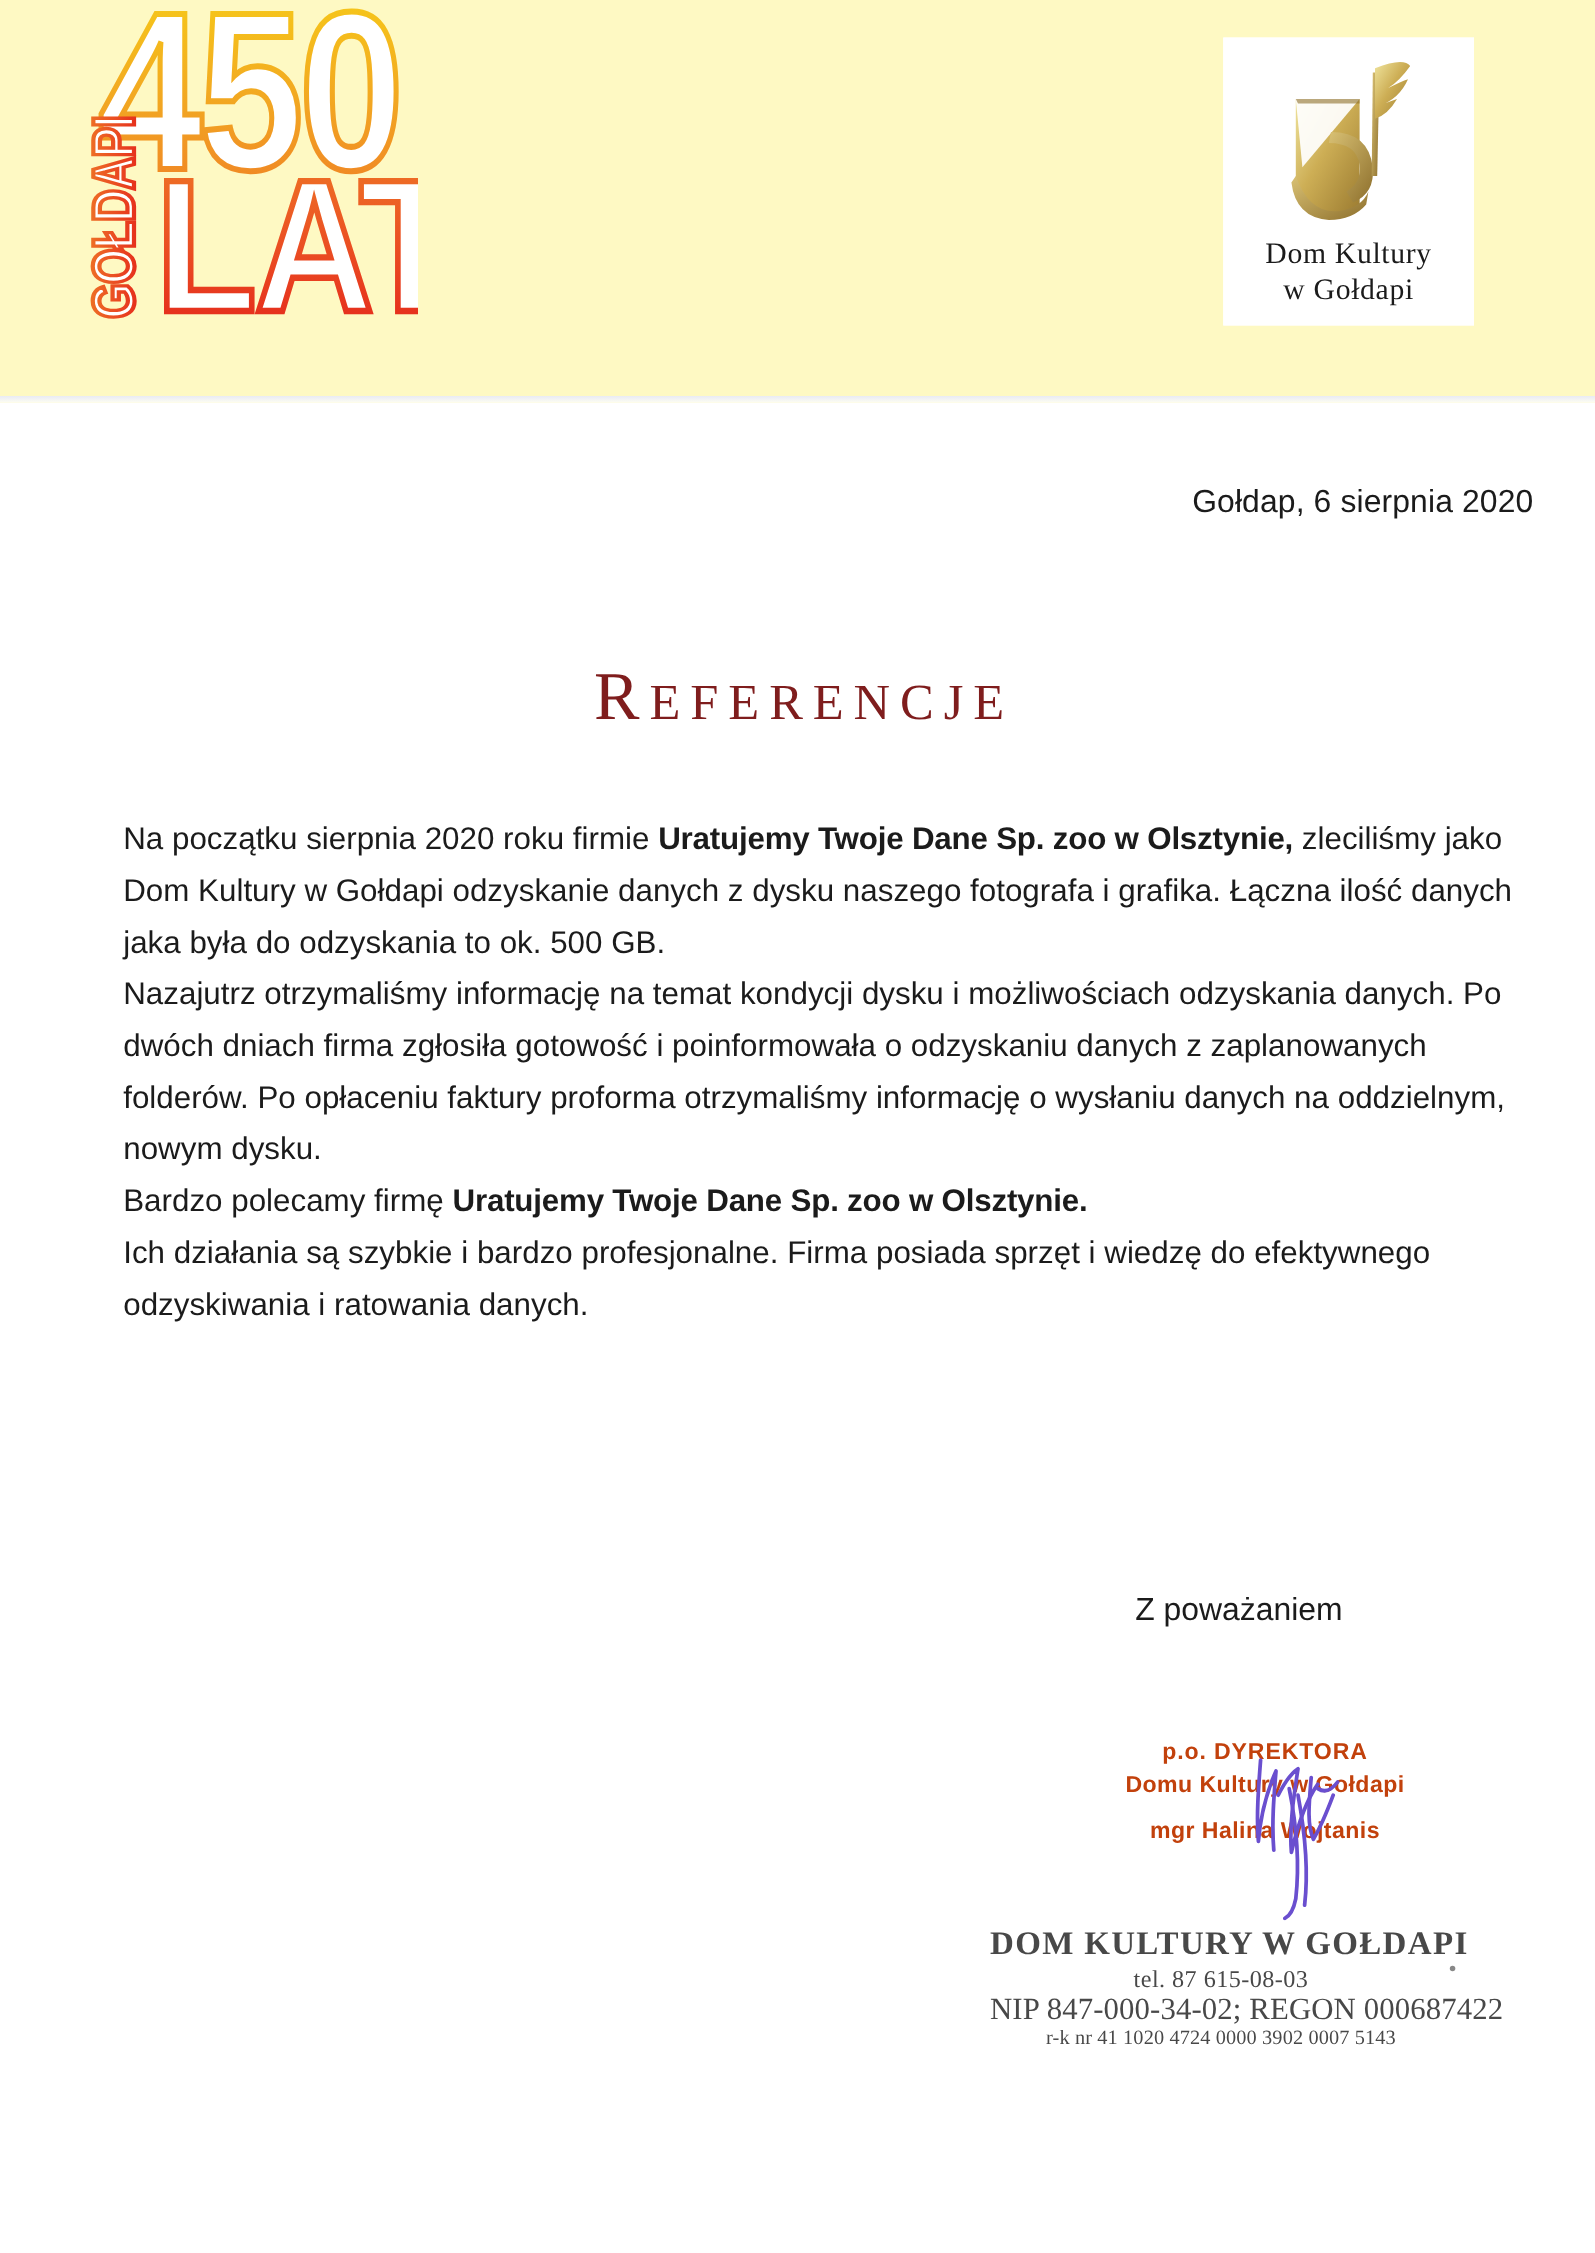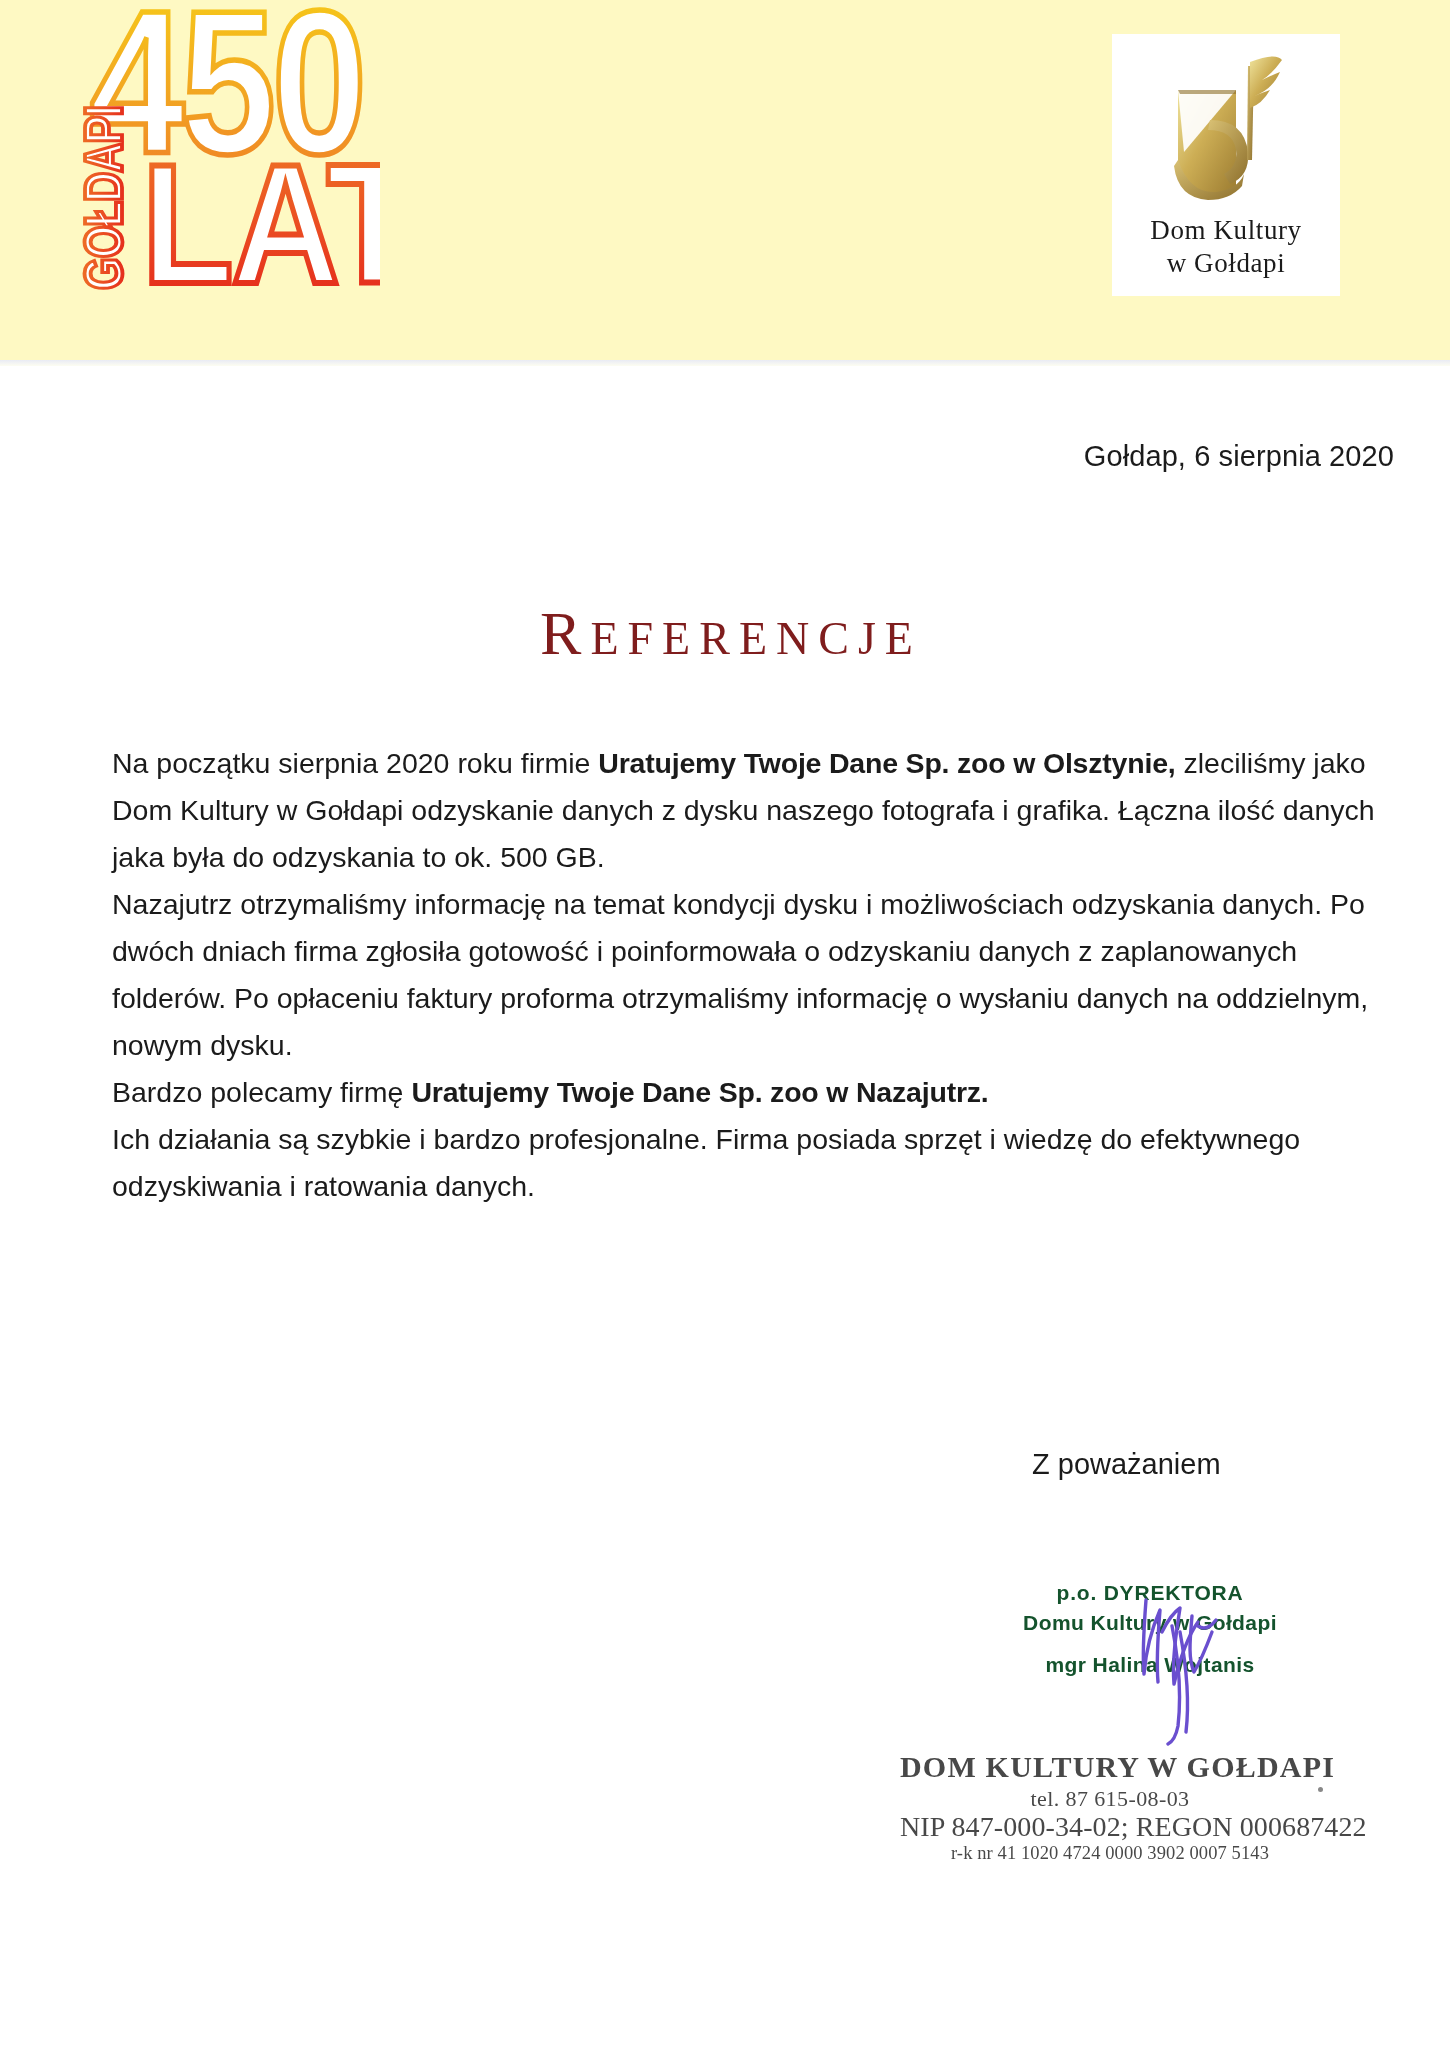--- a/index.html
+++ b/index.html
@@ -109,21 +109,21 @@
     white-space: nowrap;
   }
 
   
   .sig-block {
     position: absolute;
     left: 1000px;
     top: 1578px;
     width: 300px;
     text-align: center;
-    color: #14532d;
+    color: #c2410c;
     font-size: 21px;
     line-height: 30px;
     font-weight: 600;
     letter-spacing: 0.4px;
   }
   .sig-block .line-1 { letter-spacing: 0.8px; }
   .sig-block .line-3 { margin-top: 12px; }
 
   .sig-scribble {
     position: absolute;
@@ -248,21 +248,21 @@
 
   <div class="date-line">Gołdap, 6 sierpnia 2020</div>
 
   <div class="doc-title">
     <span class="cap-first">R</span><span>EFERENCJE</span>
   </div>
 
   <div class="body-text" id="body-text">
       <p><span>Na początku sierpnia 2020 roku firmie </span><b>Uratujemy Twoje Dane Sp. zoo w Olsztynie,</b><span> zleciliśmy jako Dom Kultury w Gołdapi odzyskanie danych z dysku naszego fotografa i grafika. Łączna ilość danych jaka była do odzyskania to ok. 500 GB.</span></p>
       <p><span>Nazajutrz otrzymaliśmy informację na temat kondycji dysku i możliwościach odzyskania danych. Po dwóch dniach firma zgłosiła gotowość i poinformowała o odzyskaniu danych z zaplanowanych folderów. Po opłaceniu faktury proforma otrzymaliśmy informację o wysłaniu danych na oddzielnym, nowym dysku.</span></p>
-      <p><span>Bardzo polecamy firmę </span><b>Uratujemy Twoje Dane Sp. zoo w Nazajutrz.</b></p>
+      <p><span>Bardzo polecamy firmę </span><b>Uratujemy Twoje Dane Sp. zoo w Olsztynie.</b></p>
       <p><span>Ich działania są szybkie i bardzo profesjonalne. Firma posiada sprzęt i wiedzę do efektywnego odzyskiwania i ratowania danych.</span></p>
     </div>
 
   <div class="closing">Z poważaniem</div>
 
   <div class="sig-block">
     <div class="line-1">p.o. DYREKTORA</div>
     <div class="line-2">Domu Kultury w Gołdapi</div>
     <div class="line-3">mgr Halina Wojtanis</div>
   </div>

